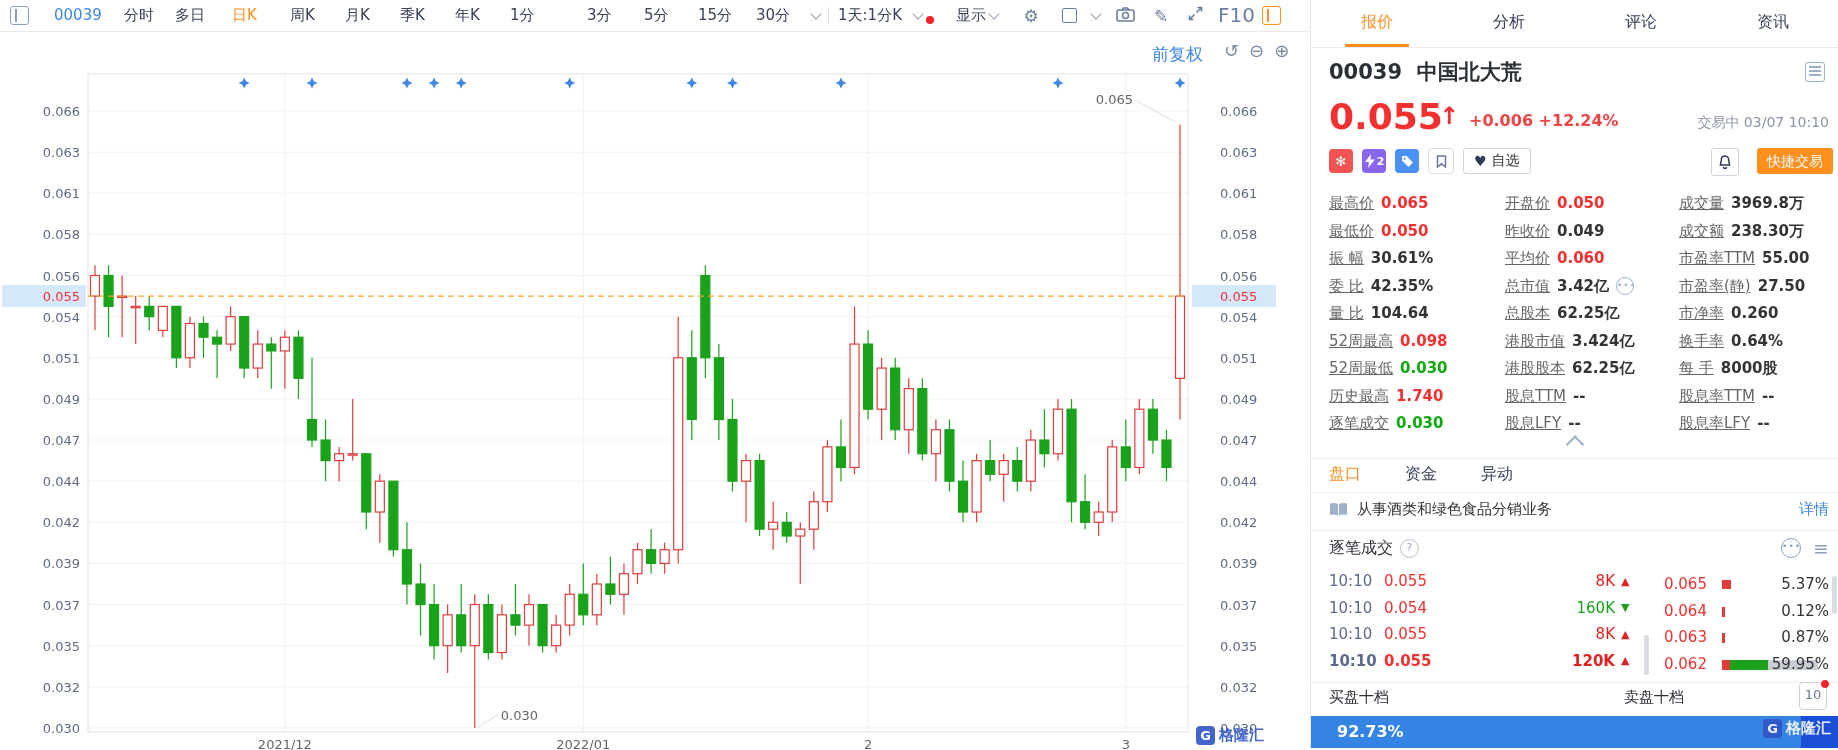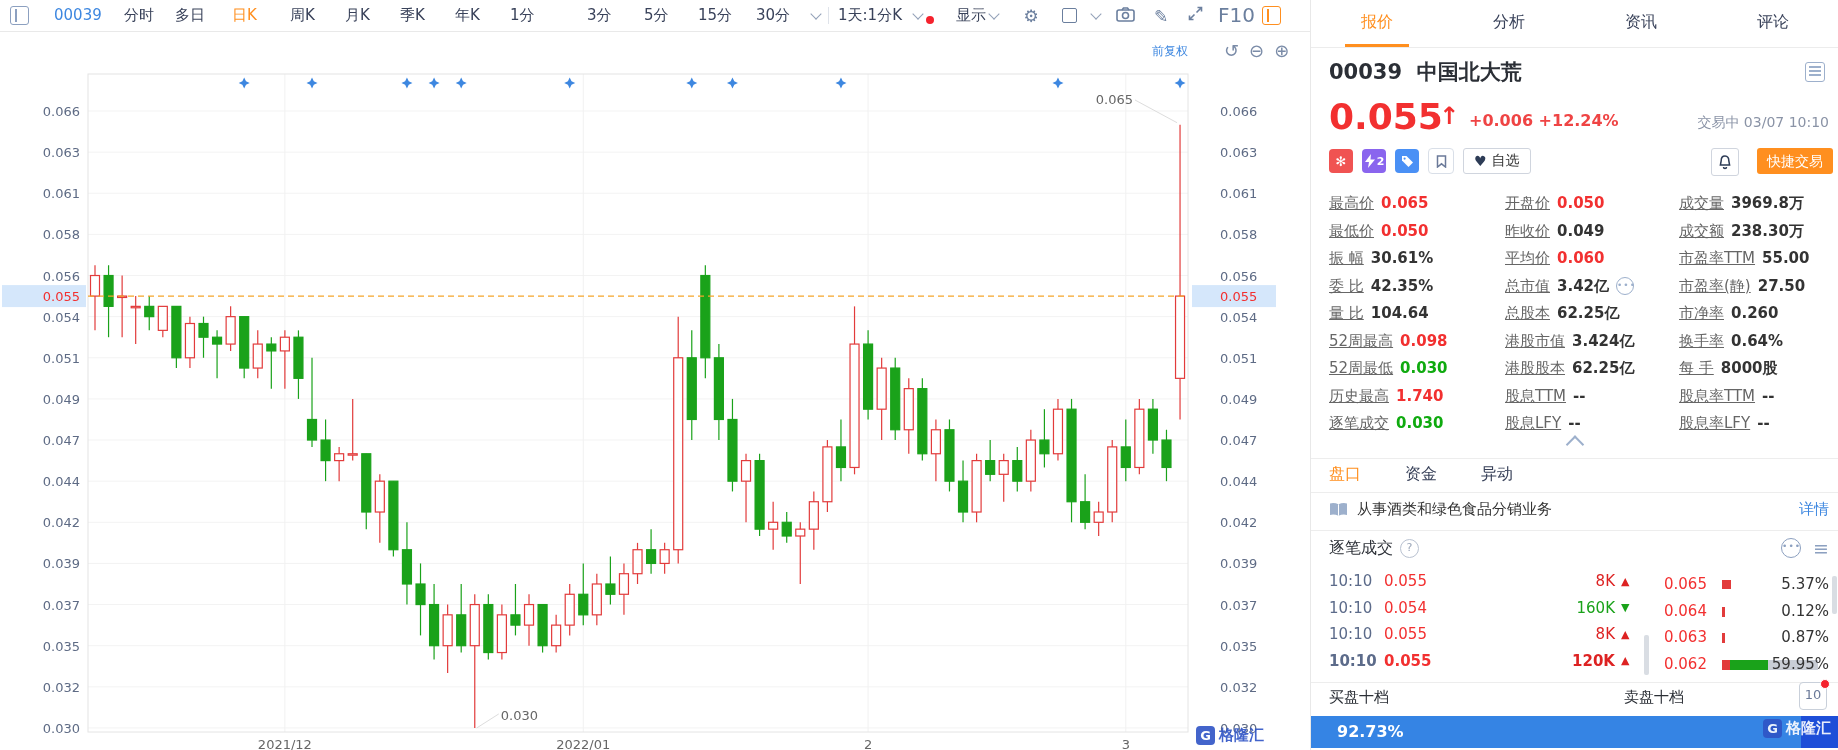--- a/index.html
+++ b/index.html
@@ -14,21 +14,21 @@
   .vsep{position:absolute;left:828px;top:7px;width:1px;height:17px;background:#dfe3ea;}
   .dot{position:absolute;width:8px;height:8px;border-radius:50%;background:#f5222d;}
   .icon-btn{position:absolute;top:5px;width:22px;height:22px;color:#6b7f9e;font-size:17px;line-height:22px;text-align:center;cursor:pointer;}
   .win-ic{position:absolute;left:10px;top:6px;width:17px;height:17px;border:1.6px solid #8ca0c0;border-radius:3px;}
   .win-ic i{position:absolute;left:4px;top:2px;bottom:2px;width:1.6px;background:#8ca0c0;}
   .win-ic.orange{border-color:#ff8f1f;left:0;}
   .win-ic.orange i{background:#ff8f1f;}
   
   #chart-zone{position:absolute;left:0;top:31px;width:1310px;height:719px;}
   #chart-svg{position:absolute;left:0;top:0;}
-  .adjust{position:absolute;left:1152px;top:12px;font-size:12px;color:#3d87e0;cursor:pointer;}
+  .adjust{position:absolute;left:1152px;top:12px;font-size:17px;color:#3d87e0;cursor:pointer;}
   .zoomers{position:absolute;left:1224px;top:9px;font-size:18px;color:#7b8ca8;letter-spacing:10px;cursor:pointer;}
   .wm{position:absolute;display:flex;align-items:center;gap:4px;opacity:.9;}
   .wm .g{width:19px;height:19px;border-radius:4px;background:#2f54c6;color:#fff;font-size:13px;font-weight:bold;text-align:center;line-height:19px;}
   .wm .t{font-size:15px;font-weight:bold;color:#2f54c6;}
   
   #panel{position:absolute;left:1310px;top:0;width:528px;height:750px;border-left:1px solid #e8e8e8;background:#fff;}
   .ptabs{position:absolute;left:0;top:0;right:0;height:47px;border-bottom:1px solid #ececec;display:flex;}
   .ptab{flex:1;text-align:center;line-height:44px;font-size:16px;color:#39425a;cursor:pointer;position:relative;}
   .ptab.active{color:#ff8f1f;}
   .ptab.active .bar{position:absolute;left:50%;bottom:0;transform:translateX(-50%);width:64px;height:3px;background:#ff8f1f;}
@@ -374,22 +374,22 @@
     <span class="wm" style="left:1196px;top:695px">
         <span class="g">G</span>
         <span class="t">格隆汇</span>
       </span>
   </div>
 
   <div id="panel">
     <div class="ptabs" id="ptabs">
         <div class="ptab active"><span>报价</span><span class="bar"></span></div>
         <div class="ptab"><span>分析</span><span class="bar"></span></div>
+        <div class="ptab"><span>评论</span><span class="bar"></span></div>
         <div class="ptab"><span>资讯</span><span class="bar"></span></div>
-        <div class="ptab"><span>评论</span><span class="bar"></span></div>
       </div>
 
     <div class="title-row">
       <span>00039</span>&nbsp;
       <span>中国北大荒</span>
     </div>
     <span class="list-ic">
         <i style="top:3px"></i>
         <i style="top:7px"></i>
         <i style="top:11px"></i>

